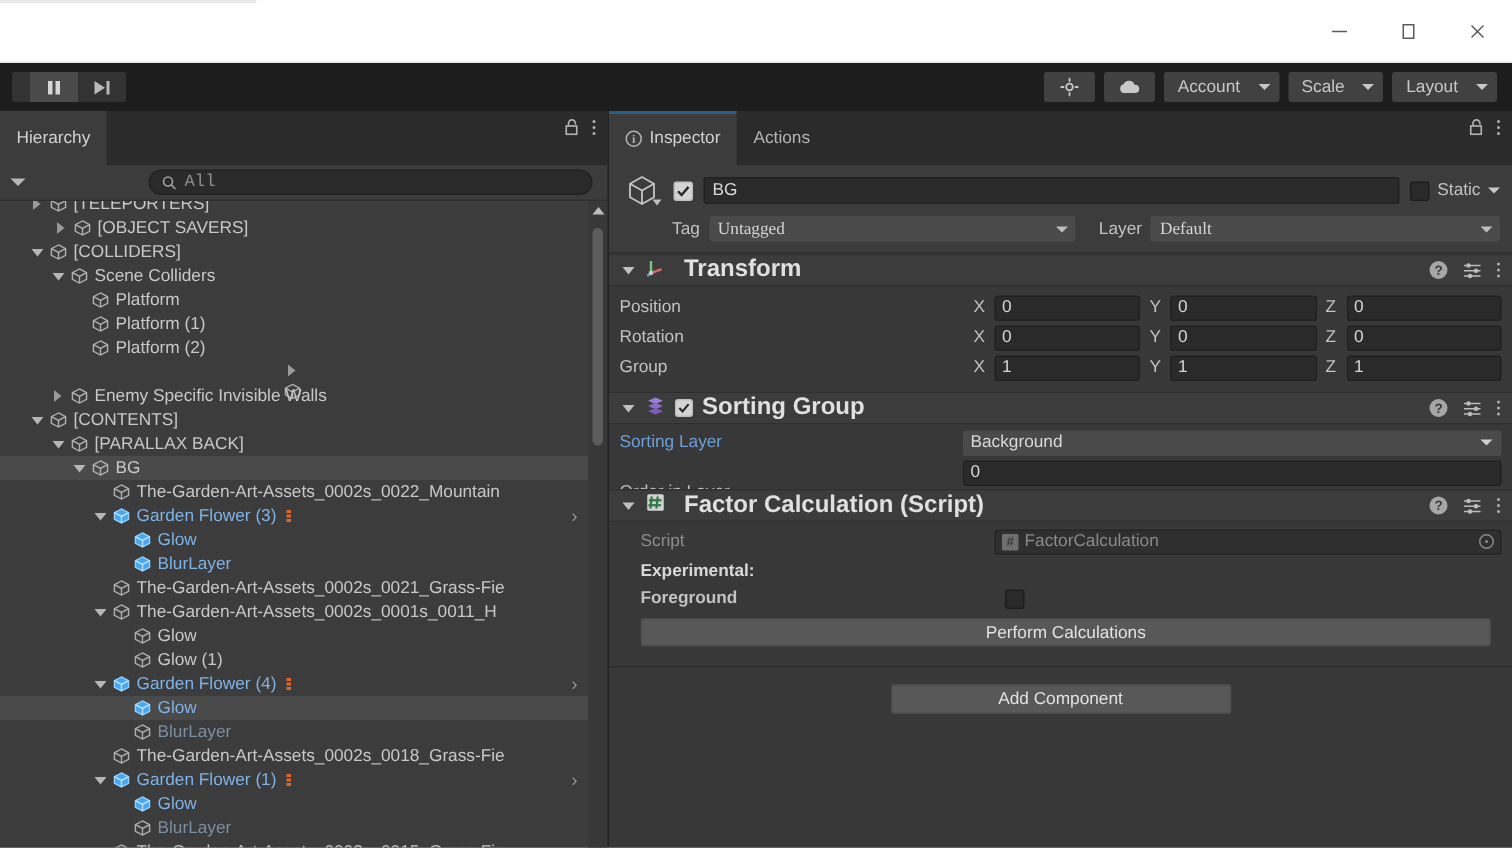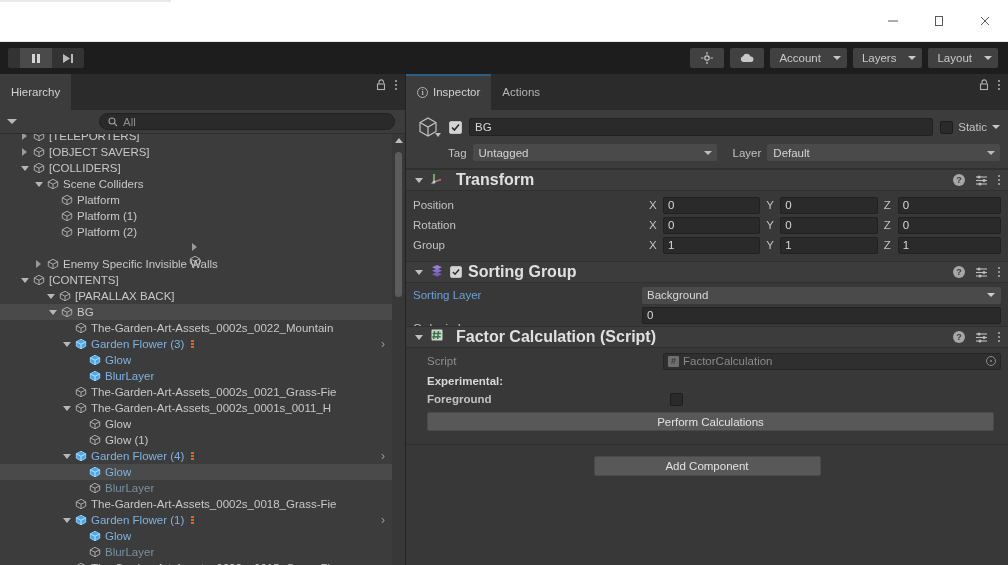--- a/index.html
+++ b/index.html
@@ -105,21 +105,21 @@
   .hs-caret {
     width: 0; height: 0; border-left: 5px solid transparent; border-right: 5px solid transparent;
     border-top: 5px solid #b8b8b8; margin-left: 1px; margin-right: 78px;
   }
   .search-box {
     flex: 1; height: 17px; background: #2a2a2a; border: 1px solid #212121;
     border-radius: 9px; display: flex; align-items: center; padding: 0 8px; gap: 5px;
     margin-right: 4px;
   }
   .search-box .mag { color: #a0a0a0; display: block; }
-  .search-box .ph { font-size: 11.5px; color: #8d8d8d; }
+  .search-box .ph { font-size: 11.5px; color: #8d8d8d; font-family: Liberation Mono, monospace; }
 
   
   .tree {
     position: relative; height: 445px; overflow: hidden; background: #3c3c3c;
   }
   .tree-inner { position: absolute; left: 0; top: -6px; width: 393px; }
   .row {
     height: 16px; display: flex; align-items: center; white-space: nowrap;
     font-size: 11.5px; color: #c8c8c8; position: relative; padding-right: 4px;
   }
@@ -193,20 +193,21 @@
   }
   .static-wrap { display: flex; align-items: center; gap: 5px; }
   .static-wrap .lbl { font-size: 11.5px; color: #c2c2c2; }
 
   .oh-row2 { display: flex; align-items: center; gap: 6px; margin-top: 6px; padding-left: 34px; }
   .fld-label { font-size: 11.5px; color: #c2c2c2; white-space: nowrap; }
   .dropdown {
     height: 17px; background: #4a4a4a; border-radius: 2px; display: flex;
     align-items: center; padding: 0 5px 0 6px; font-size: 11.5px; color: #d4d4d4;
     position: relative;
+    font-family: Liberation Serif, serif;
   }
   .dropdown .dcaret {
     position: absolute; right: 5px; width: 0; height: 0;
     border-left: 4px solid transparent; border-right: 4px solid transparent; border-top: 4px solid #bdbdbd;
   }
 
   
   .comp-head {
     height: 22px; background: #3c3c3c; display: flex; align-items: center;
     gap: 6px; padding: 0 7px; border-top: 1px solid #303030; border-bottom: 1px solid #303030;
@@ -349,21 +350,21 @@
       <div class="tb-icon-btn">
         <svg width="16" height="11" viewBox="0 0 16 11">
           <path d="M4 9 A3 3 0 0 1 4 3.2 A4 4 0 0 1 11.5 3.6 A2.7 2.7 0 0 1 12 9 Z" fill="#c8c8c8"></path>
         </svg>
       </div>
       <div class="tb-drop">
         <span class="lbl">Account</span>
         <span class="caret"></span>
       </div>
       <div class="tb-drop">
-        <span class="lbl">Layers</span>
+        <span class="lbl">Scale</span>
         <span class="caret"></span>
       </div>
       <div class="tb-drop">
         <span class="lbl">Layout</span>
         <span class="caret"></span>
       </div>
     </div>
   </div>
 
   <div class="panels">
@@ -406,21 +407,21 @@
                 <b></b>
               </span>
               <span class="go-ico">
                 <svg width="12" height="12" viewBox="0 0 14 14">
                   <path d="M7 1.5 L12.5 4.4 L12.5 9.6 L7 12.5 L1.5 9.6 L1.5 4.4 Z" fill="none" stroke="#b0b0b0" stroke-width="1.1"></path>
                   <path d="M1.5 4.4 L7 7.3 L12.5 4.4 M7 7.3 L7 12.5" fill="none" stroke="#b0b0b0" stroke-width="1.1"></path>
                 </svg>
               </span>
               <span class="lbl">[TELEPORTERS]</span>
             </div>
-            <div class="row" style="padding-left: 18px;">
+            <div class="row" style="padding-left: 34px;">
               <span class="twisty closed">
                 <b></b>
               </span>
               <span class="go-ico">
                 <svg width="12" height="12" viewBox="0 0 14 14">
                   <path d="M7 1.5 L12.5 4.4 L12.5 9.6 L7 12.5 L1.5 9.6 L1.5 4.4 Z" fill="none" stroke="#b0b0b0" stroke-width="1.1"></path>
                   <path d="M1.5 4.4 L7 7.3 L12.5 4.4 M7 7.3 L7 12.5" fill="none" stroke="#b0b0b0" stroke-width="1.1"></path>
                 </svg>
               </span>
               <span class="lbl">[OBJECT SAVERS]</span>
@@ -508,21 +509,21 @@
                 <b></b>
               </span>
               <span class="go-ico">
                 <svg width="12" height="12" viewBox="0 0 14 14">
                   <path d="M7 1.5 L12.5 4.4 L12.5 9.6 L7 12.5 L1.5 9.6 L1.5 4.4 Z" fill="none" stroke="#b0b0b0" stroke-width="1.1"></path>
                   <path d="M1.5 4.4 L7 7.3 L12.5 4.4 M7 7.3 L7 12.5" fill="none" stroke="#b0b0b0" stroke-width="1.1"></path>
                 </svg>
               </span>
               <span class="lbl">[CONTENTS]</span>
             </div>
-            <div class="row" style="padding-left: 32px; margin-left: 12px;">
+            <div class="row" style="padding-left: 32px;">
               <span class="twisty open">
                 <b></b>
               </span>
               <span class="go-ico">
                 <svg width="12" height="12" viewBox="0 0 14 14">
                   <path d="M7 1.5 L12.5 4.4 L12.5 9.6 L7 12.5 L1.5 9.6 L1.5 4.4 Z" fill="none" stroke="#b0b0b0" stroke-width="1.1"></path>
                   <path d="M1.5 4.4 L7 7.3 L12.5 4.4 M7 7.3 L7 12.5" fill="none" stroke="#b0b0b0" stroke-width="1.1"></path>
                 </svg>
               </span>
               <span class="lbl">[PARALLAX BACK]</span>

